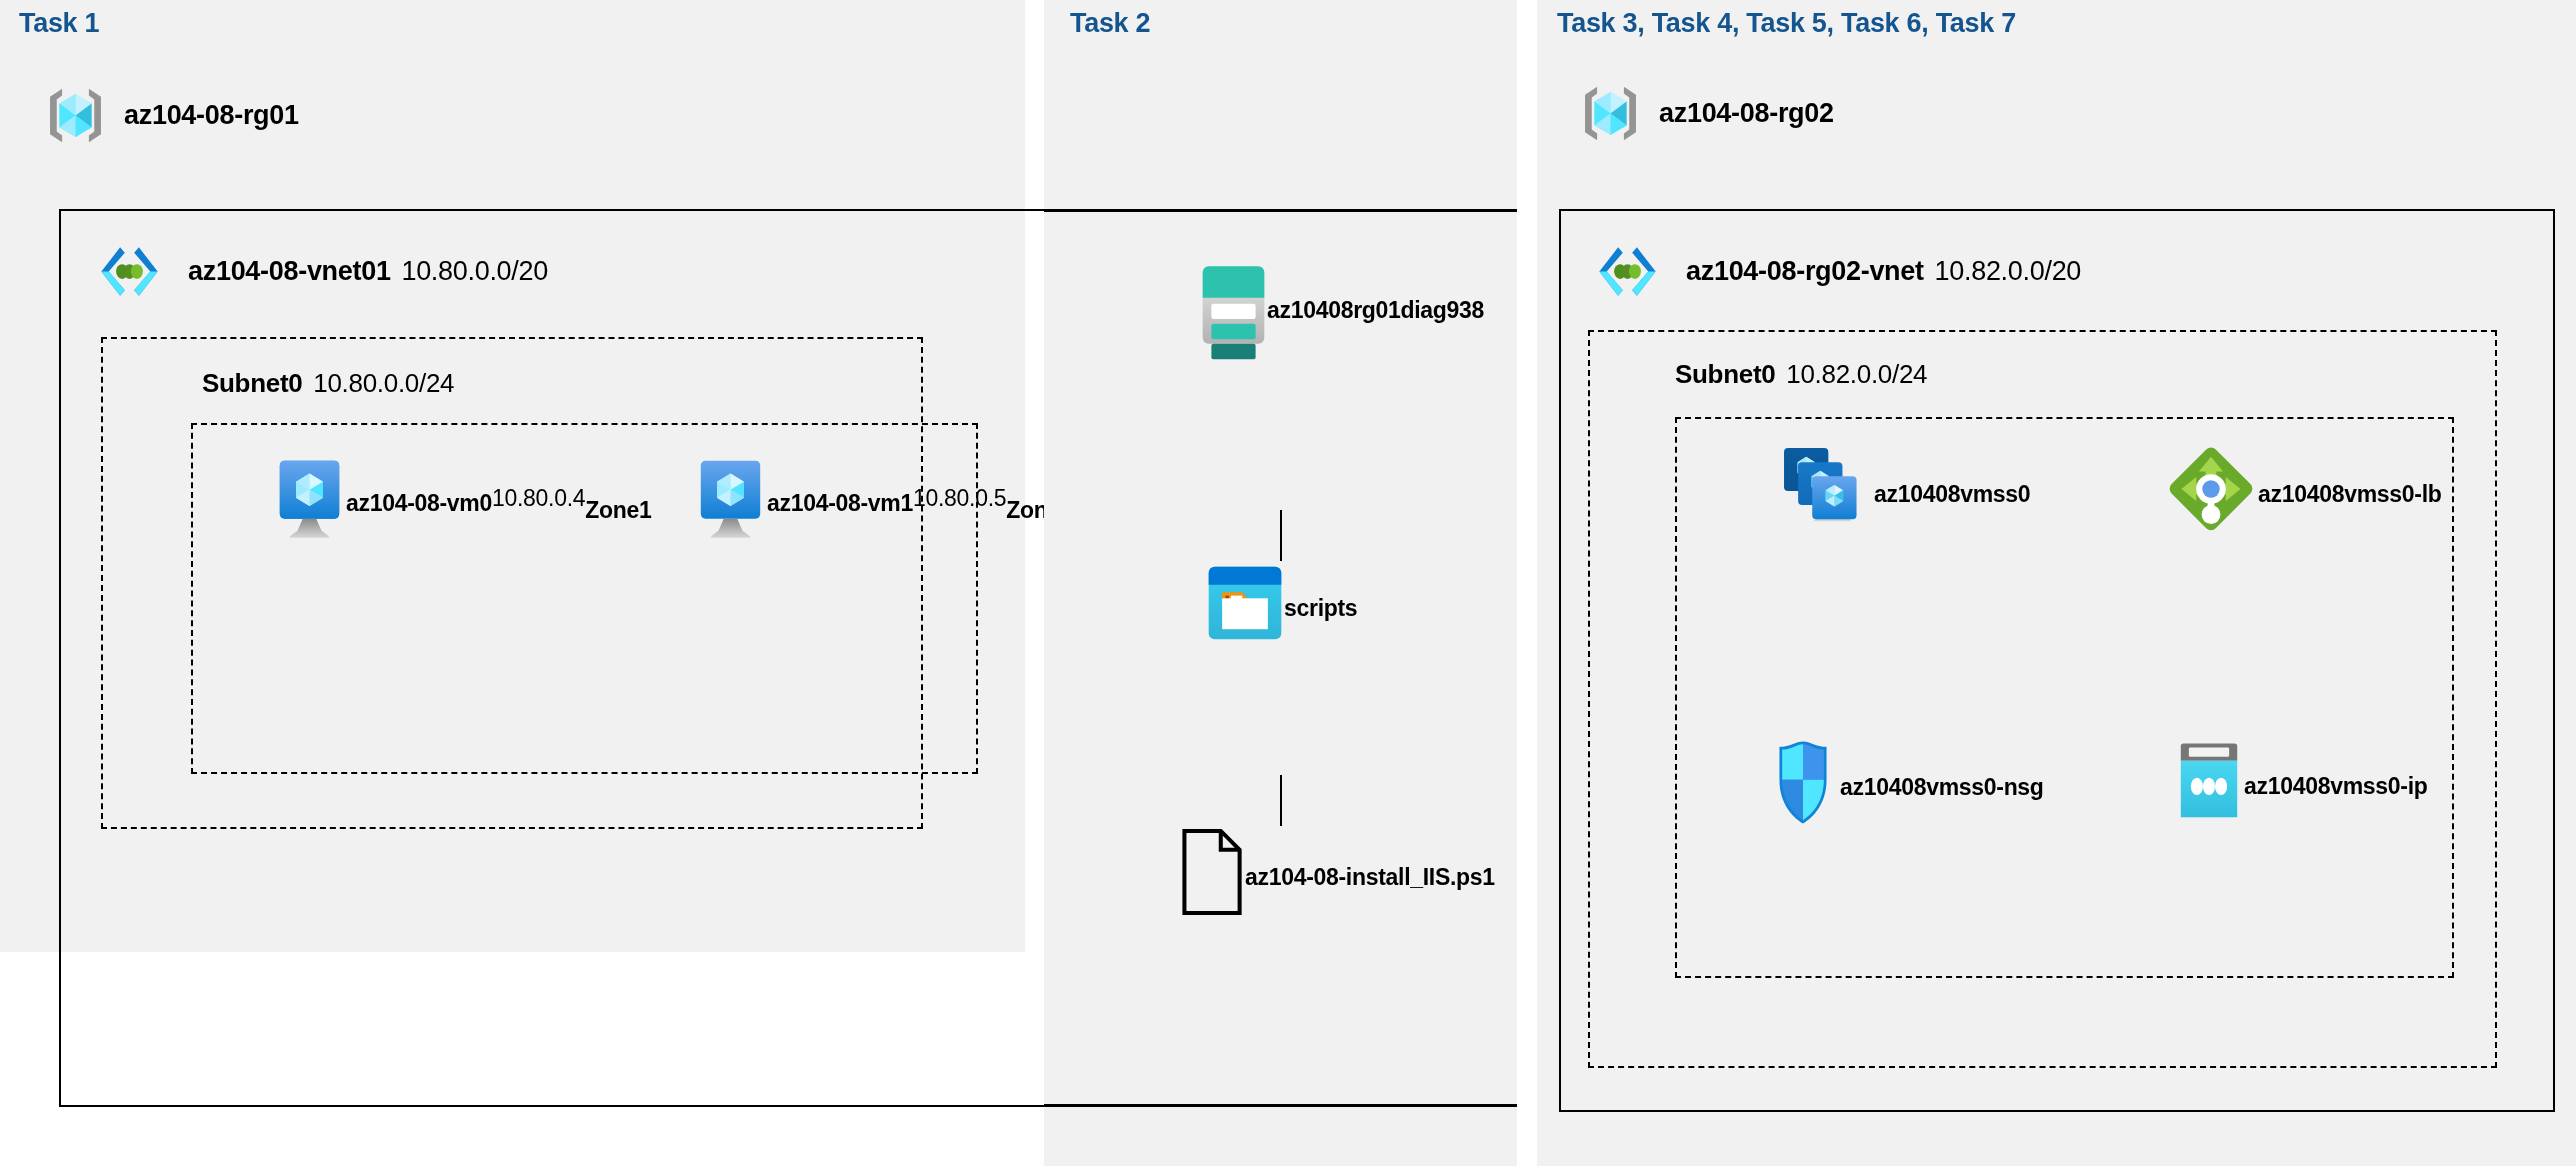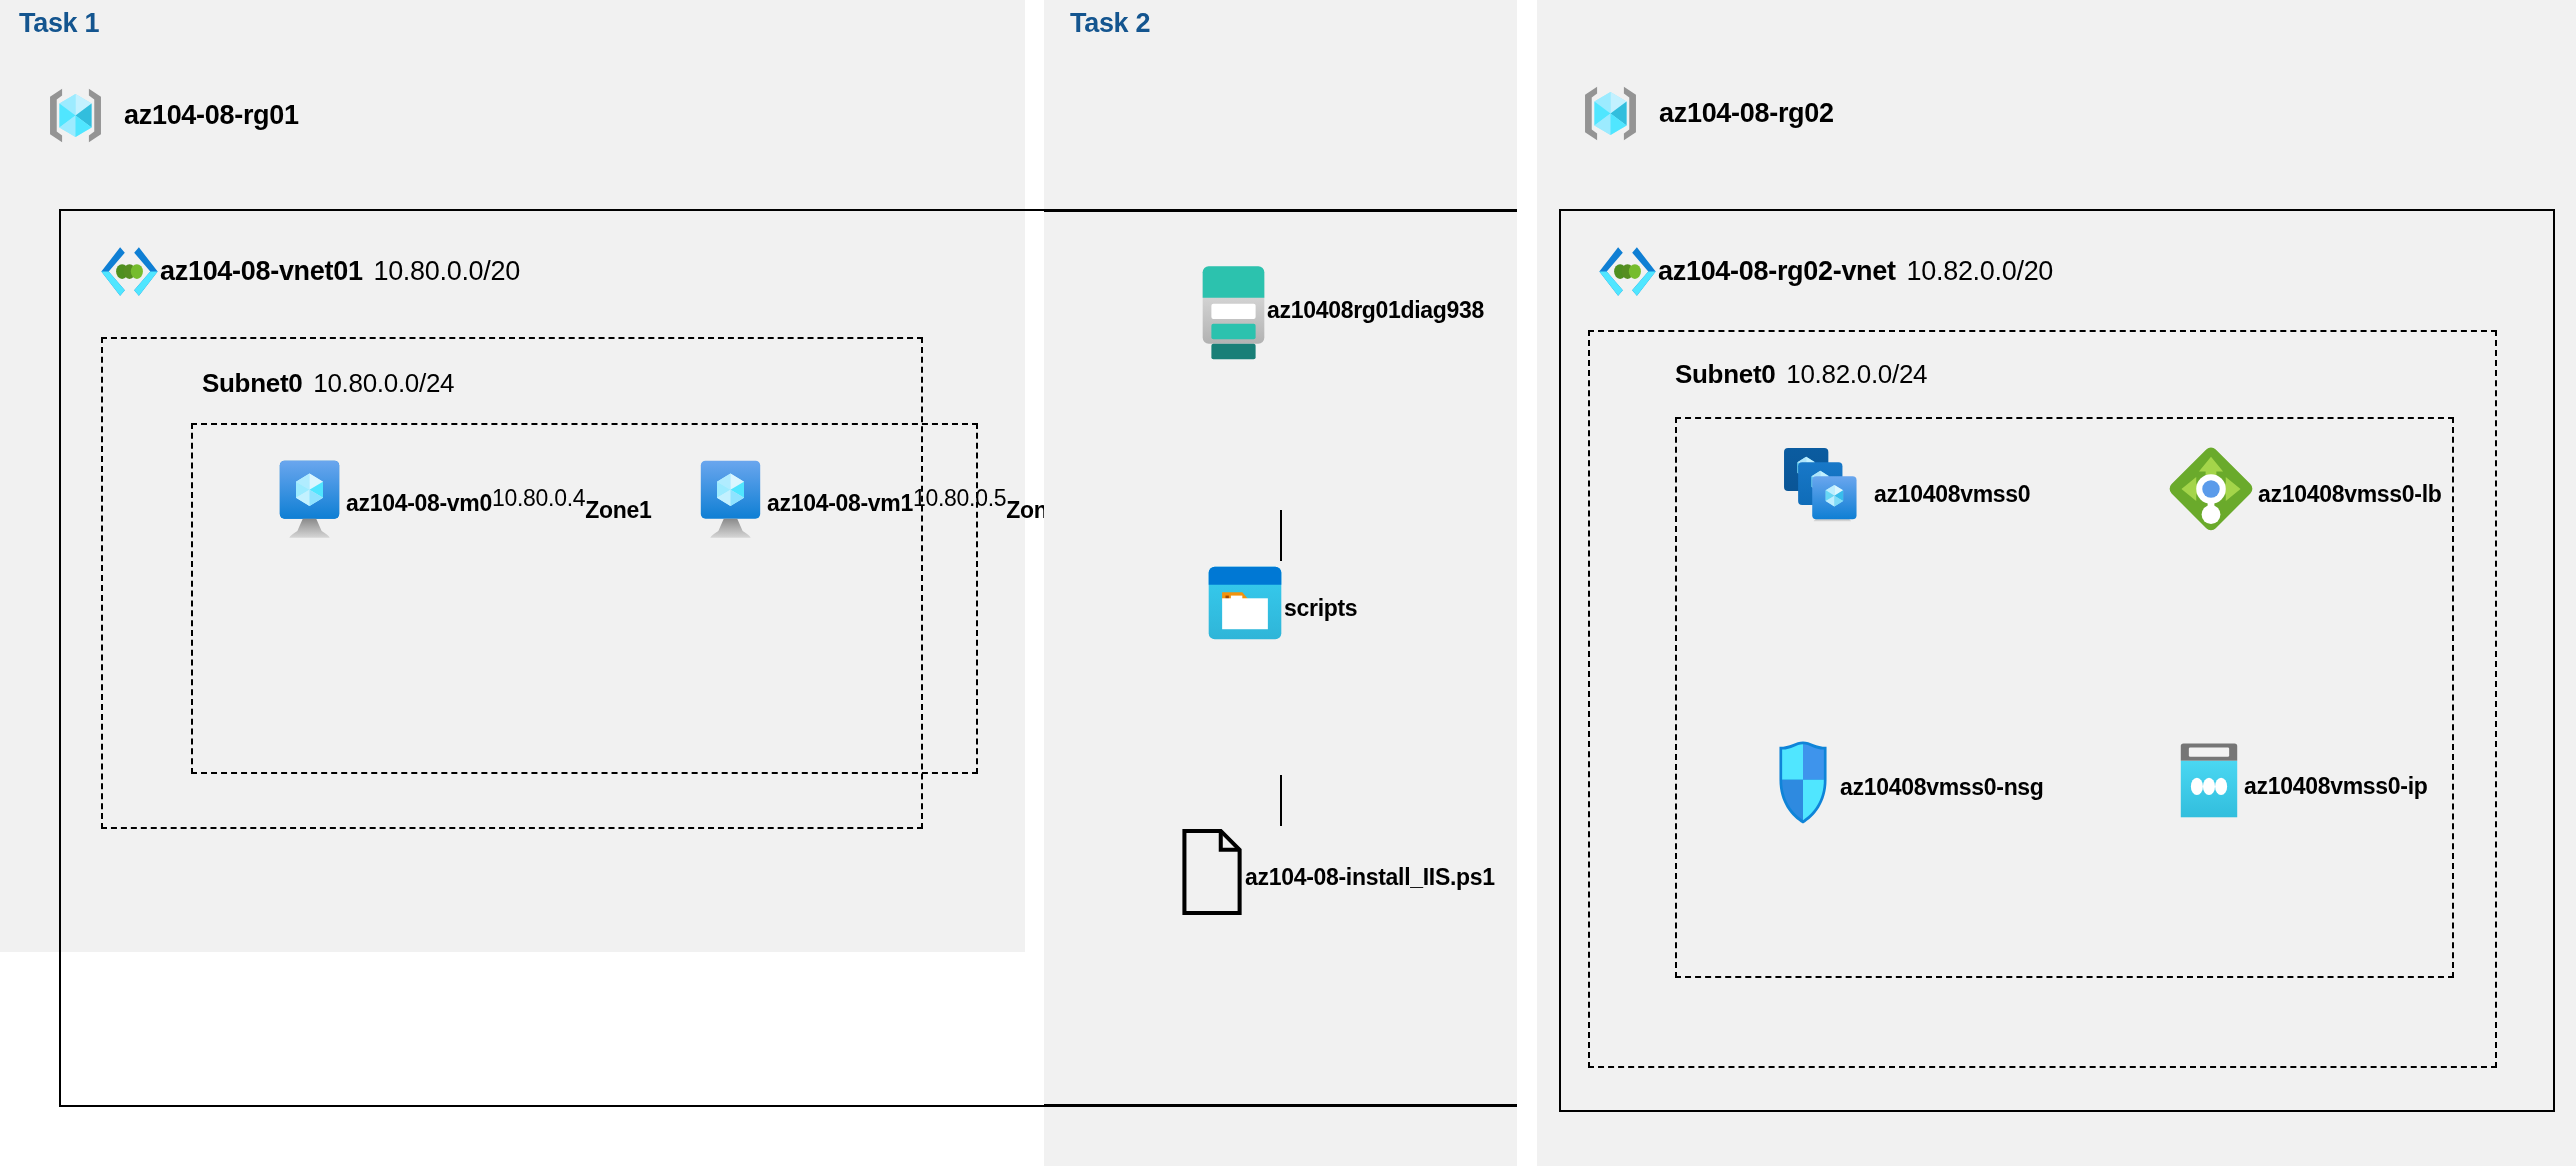--- a/index.html
+++ b/index.html
@@ -13,21 +13,21 @@
 
   .task-label{position:absolute;color:#14558f;font-weight:bold;font-size:27px;
               letter-spacing:-0.3px;white-space:nowrap;}
 
   
   .rg-header{position:absolute;display:flex;align-items:center;gap:15px;}
   .rg-name{font-size:27px;font-weight:bold;white-space:nowrap;letter-spacing:-0.3px;}
 
   
   .vnet-box{position:absolute;border:2.7px solid #000;box-sizing:border-box;background:transparent;}
-  .vnet-header{position:absolute;display:flex;align-items:center;gap:1px;white-space:nowrap;text-align:right;}
+  .vnet-header{position:absolute;display:flex;align-items:center;gap:29px;white-space:nowrap;text-align:right;}
   .vnet-name{font-size:27px;font-weight:bold;letter-spacing:-0.3px;}
   .vnet-cidr{font-size:27px;font-weight:normal;letter-spacing:-0.3px;}
 
   
   .dashed{position:absolute;border:2.7px dashed #000;box-sizing:border-box;}
   .subnet-header{position:absolute;white-space:nowrap;}
   .subnet-name{font-size:26px;font-weight:bold;letter-spacing:-0.3px;}
   .subnet-cidr{font-size:26px;font-weight:normal;letter-spacing:-0.3px;}
 
   
@@ -194,20 +194,21 @@
         <path d="M14 4 H68 L96 32 V126 H14 Z" fill="#f1f1f1" stroke="#000" stroke-width="6" stroke-linejoin="miter"></path>
         <path d="M68 4 V32 H96" fill="none" stroke="#000" stroke-width="6" stroke-linejoin="miter"></path>
       </svg>
     </span>
     <span class="node-label">az104-08-install_IIS.ps1</span>
   </div>
 </div>
 
 <div class="panel" id="panel-task3">
 
+  <div class="task-label" style="left:20px;top:8px;">Task 3, Task 4, Task 5, Task 6, Task 7</div>
 
   <div class="rg-header" style="left:40px;top:80px;">
     <span>
       <svg width="67" height="67" viewBox="0 0 100 100">
         <path d="M30 10 L12 22 L12 78 L30 90 L30 80 L22 74 L22 26 L30 20 Z" fill="#949494"></path>
         <path d="M70 10 L88 22 L88 78 L70 90 L70 80 L78 74 L78 26 L70 20 Z" fill="#949494"></path>
         <path d="M50 18 L74 32 L74 68 L50 82 L26 68 L26 32 Z" fill="#9cebff"></path>
         <path d="M50 18 L74 32 L50 50 Z" fill="#c3f1ff"></path>
         <path d="M26 32 L50 18 L50 50 Z" fill="#9cebff"></path>
         <path d="M26 32 L50 50 L26 68 Z" fill="#50e6ff"></path>

